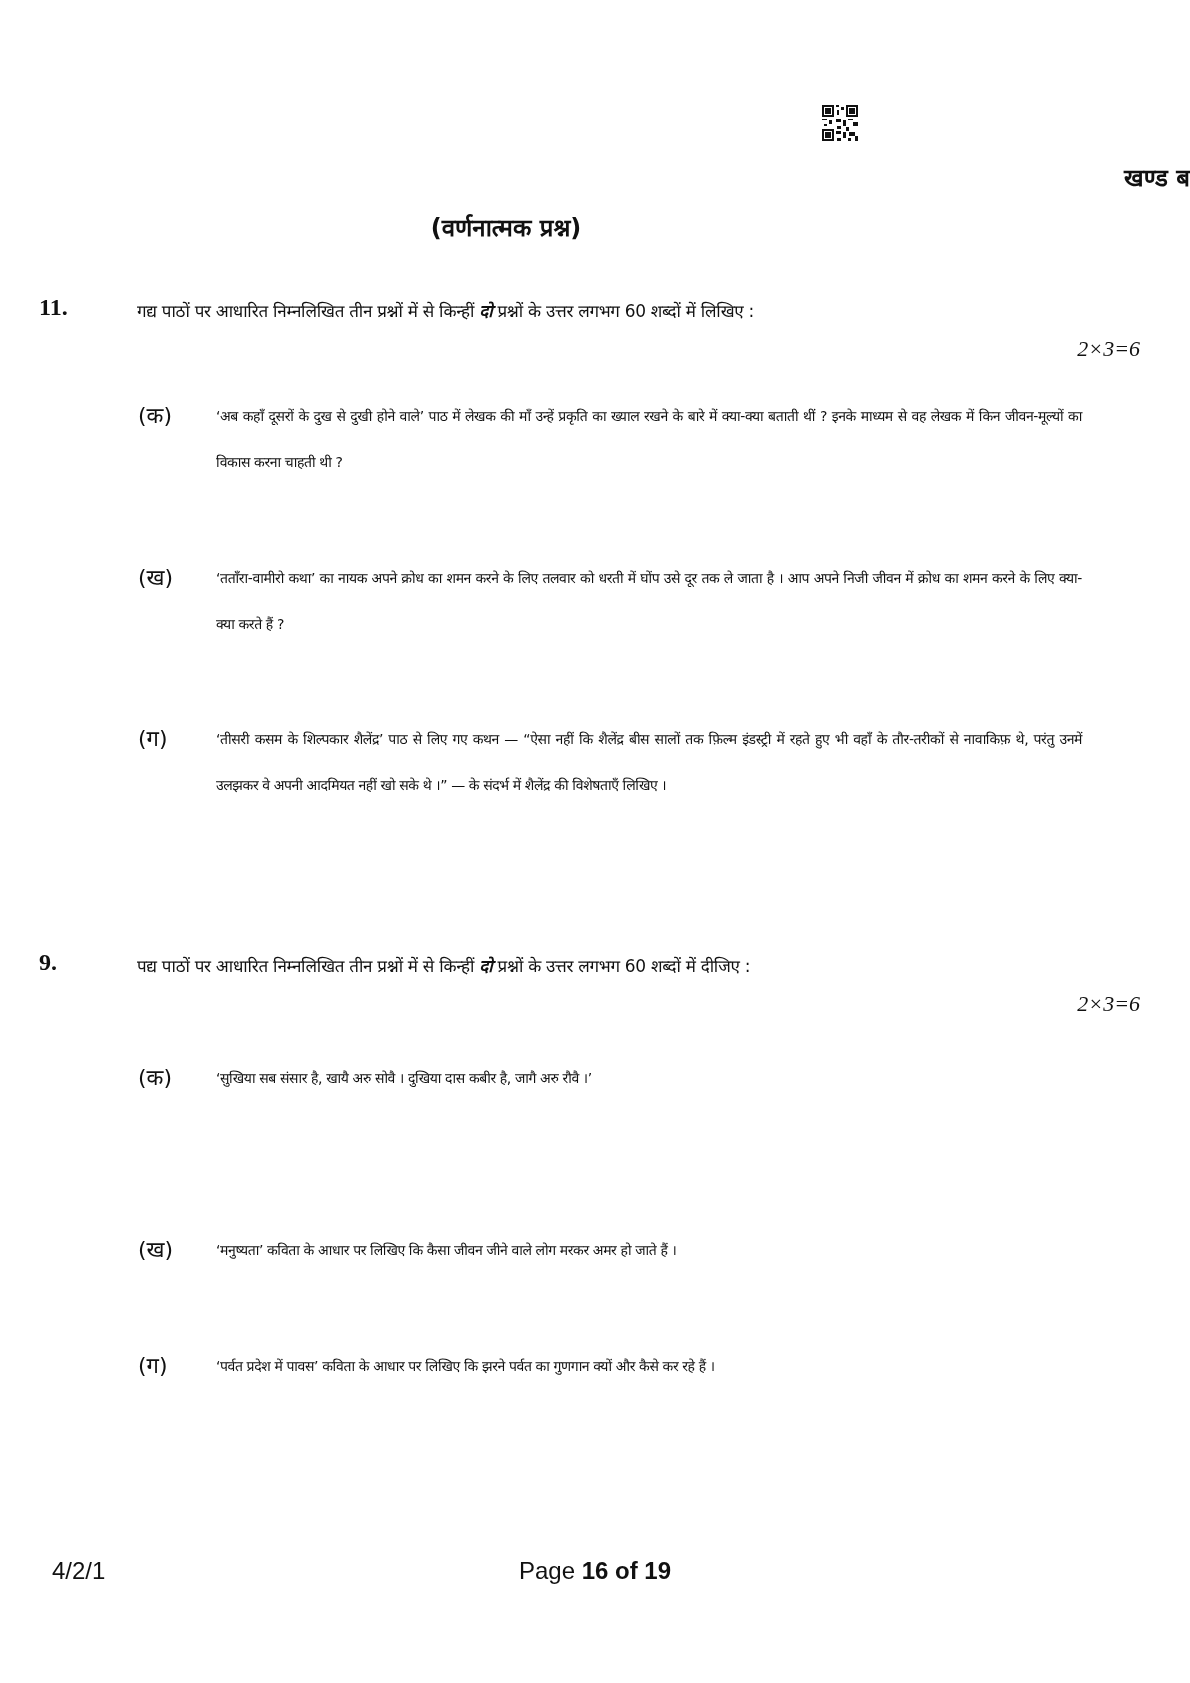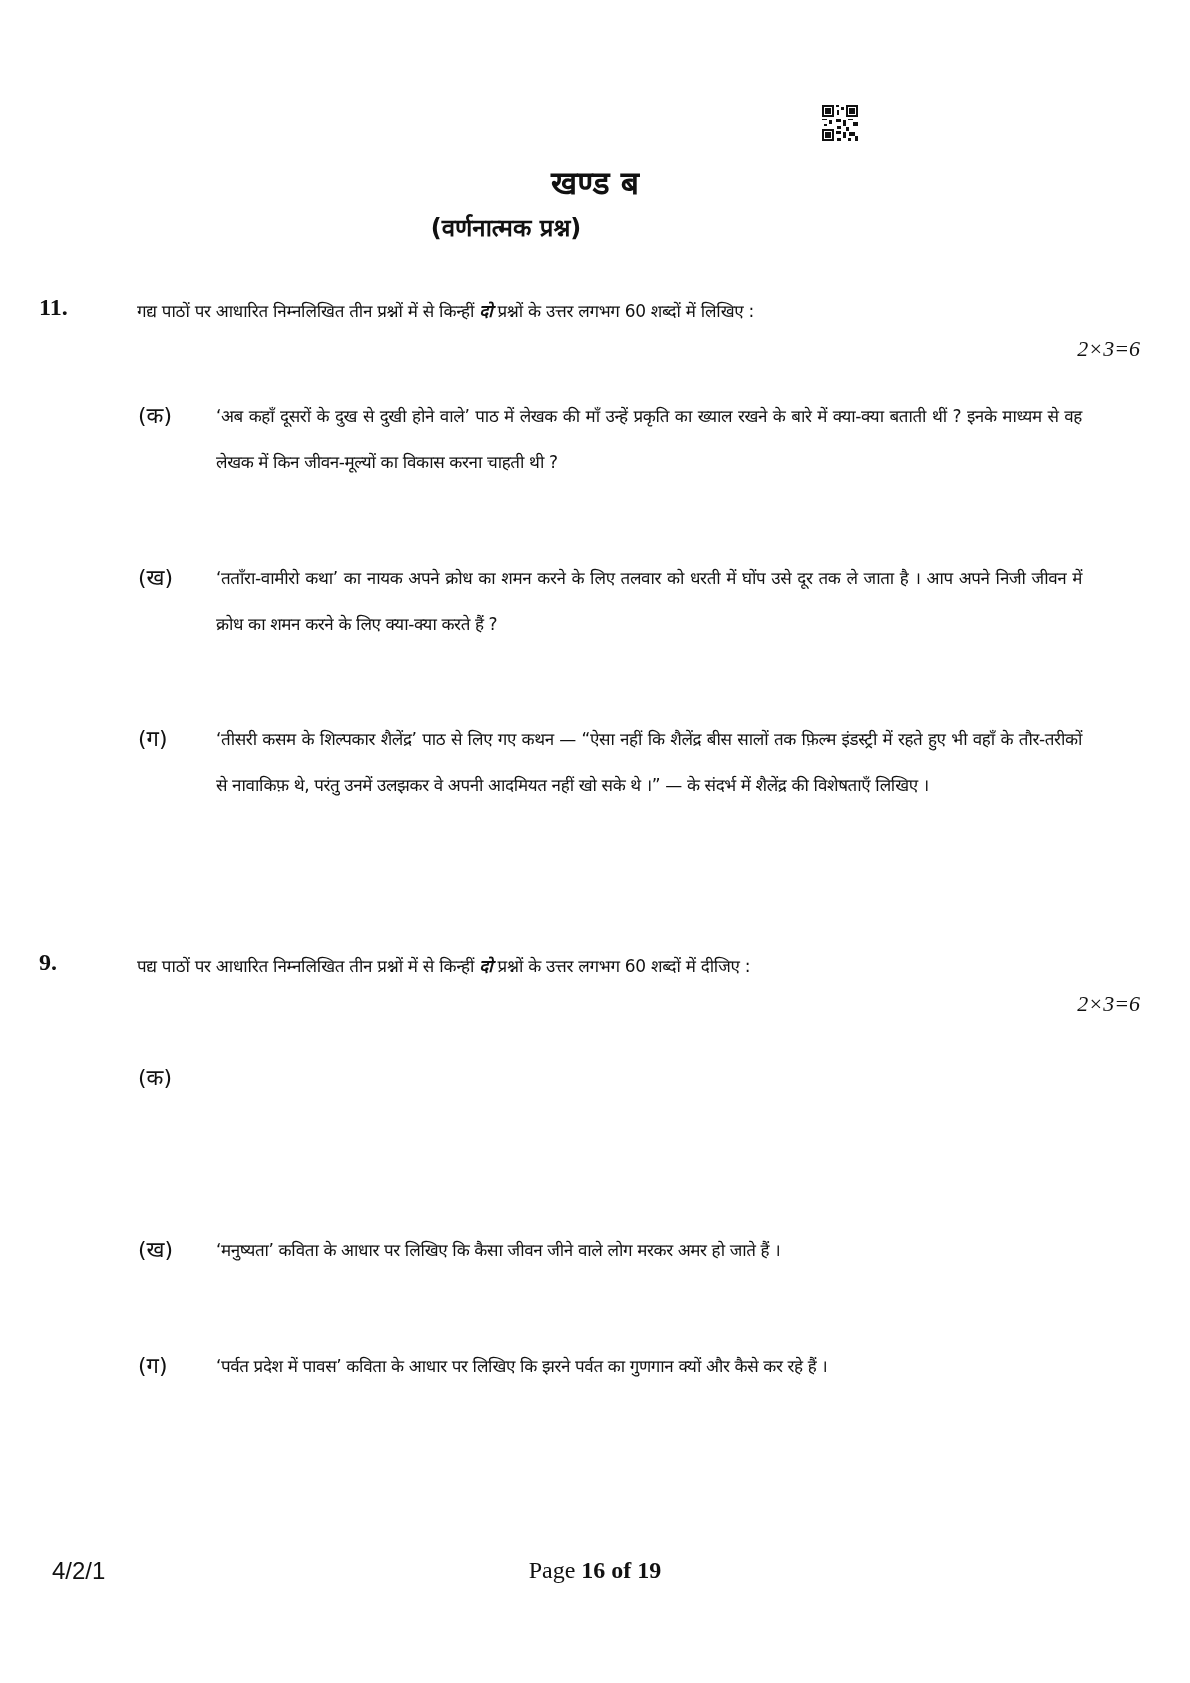--- a/index.html
+++ b/index.html
@@ -19,23 +19,23 @@
       position: absolute;
       left: 822px;
       top: 105px;
       width: 36px;
       height: 36px;
     }
     .section-title {
       position: absolute;
       left: 0;
       width: 1190px;
-      text-align: center;
-      font-weight: bold;
-      font-size: 32px;
+      text-align: right;
+      font-weight: bold;
+      font-size: 24px;
       top: 160px;
       font-family: "DejaVu Sans", "Liberation Sans", sans-serif;
     }
     .section-subtitle {
       position: absolute;
       left: 0;
       width: 1012px;
       text-align: center;
       font-weight: bold;
       font-size: 24px;
@@ -88,21 +88,21 @@
       top: 0;
       font-size: 22px;
       line-height: 46px;
       font-family: "DejaVu Sans", "Liberation Sans", sans-serif;
     }
     .sub-text {
       position: absolute;
       left: 216px;
       width: 866px;
       top: 0;
-      font-size: 17px;
+      font-size: 14px;
       line-height: 46px;
       text-align: justify;
       font-family: "DejaVu Sans", "Liberation Sans", sans-serif;
       letter-spacing: -0.4px;
     }
     .sub-text .para {
       display: block;
     }
     .sub-text .para + .para {
       margin-top: 8px;
@@ -114,21 +114,21 @@
       font-size: 24px;
       font-family: "Liberation Sans", sans-serif;
     }
     .footer-page {
       position: absolute;
       left: 0;
       width: 1190px;
       text-align: center;
       top: 1557px;
       font-size: 24px;
-      font-family: Liberation Serif, serif;
+      font-family: Liberation Sans, sans-serif;
     }
     .footer-page b {
       font-weight: bold;
     }
   </style>
 </head>
 <body>
 
 <svg class="qr" viewBox="0 0 21 21" shape-rendering="crispEdges">
   <rect x="0" y="0" width="21" height="21" fill="#fff"></rect>
@@ -197,20 +197,21 @@
   <div class="q-num" style="top:6px;">9.</div>
   <div class="q-text">
     <span>पद्य पाठों पर आधारित निम्नलिखित तीन प्रश्नों में से किन्हीं </span><b>दो</b><span> प्रश्नों के उत्तर लगभग 60 शब्दों में दीजिए :</span>
   </div>
   <div class="marks" style="top:48px;">2×3=6</div>
 </div>
 
 <div class="sub" style="top:1055px;">
   <div class="sub-label">(क)</div>
   <div class="sub-text">
+    <span class="para">‘सुखिया सब संसार है, खायै अरु सोवै । दुखिया दास कबीर है, जागै अरु रौवै ।’</span>
   </div>
 </div>
 
 <div class="sub" style="top:1227px;">
   <div class="sub-label">(ख)</div>
   <div class="sub-text">
     <span class="para">‘मनुष्यता’ कविता के आधार पर लिखिए कि कैसा जीवन जीने वाले लोग मरकर अमर हो जाते हैं ।</span>
   </div>
 </div>
 

